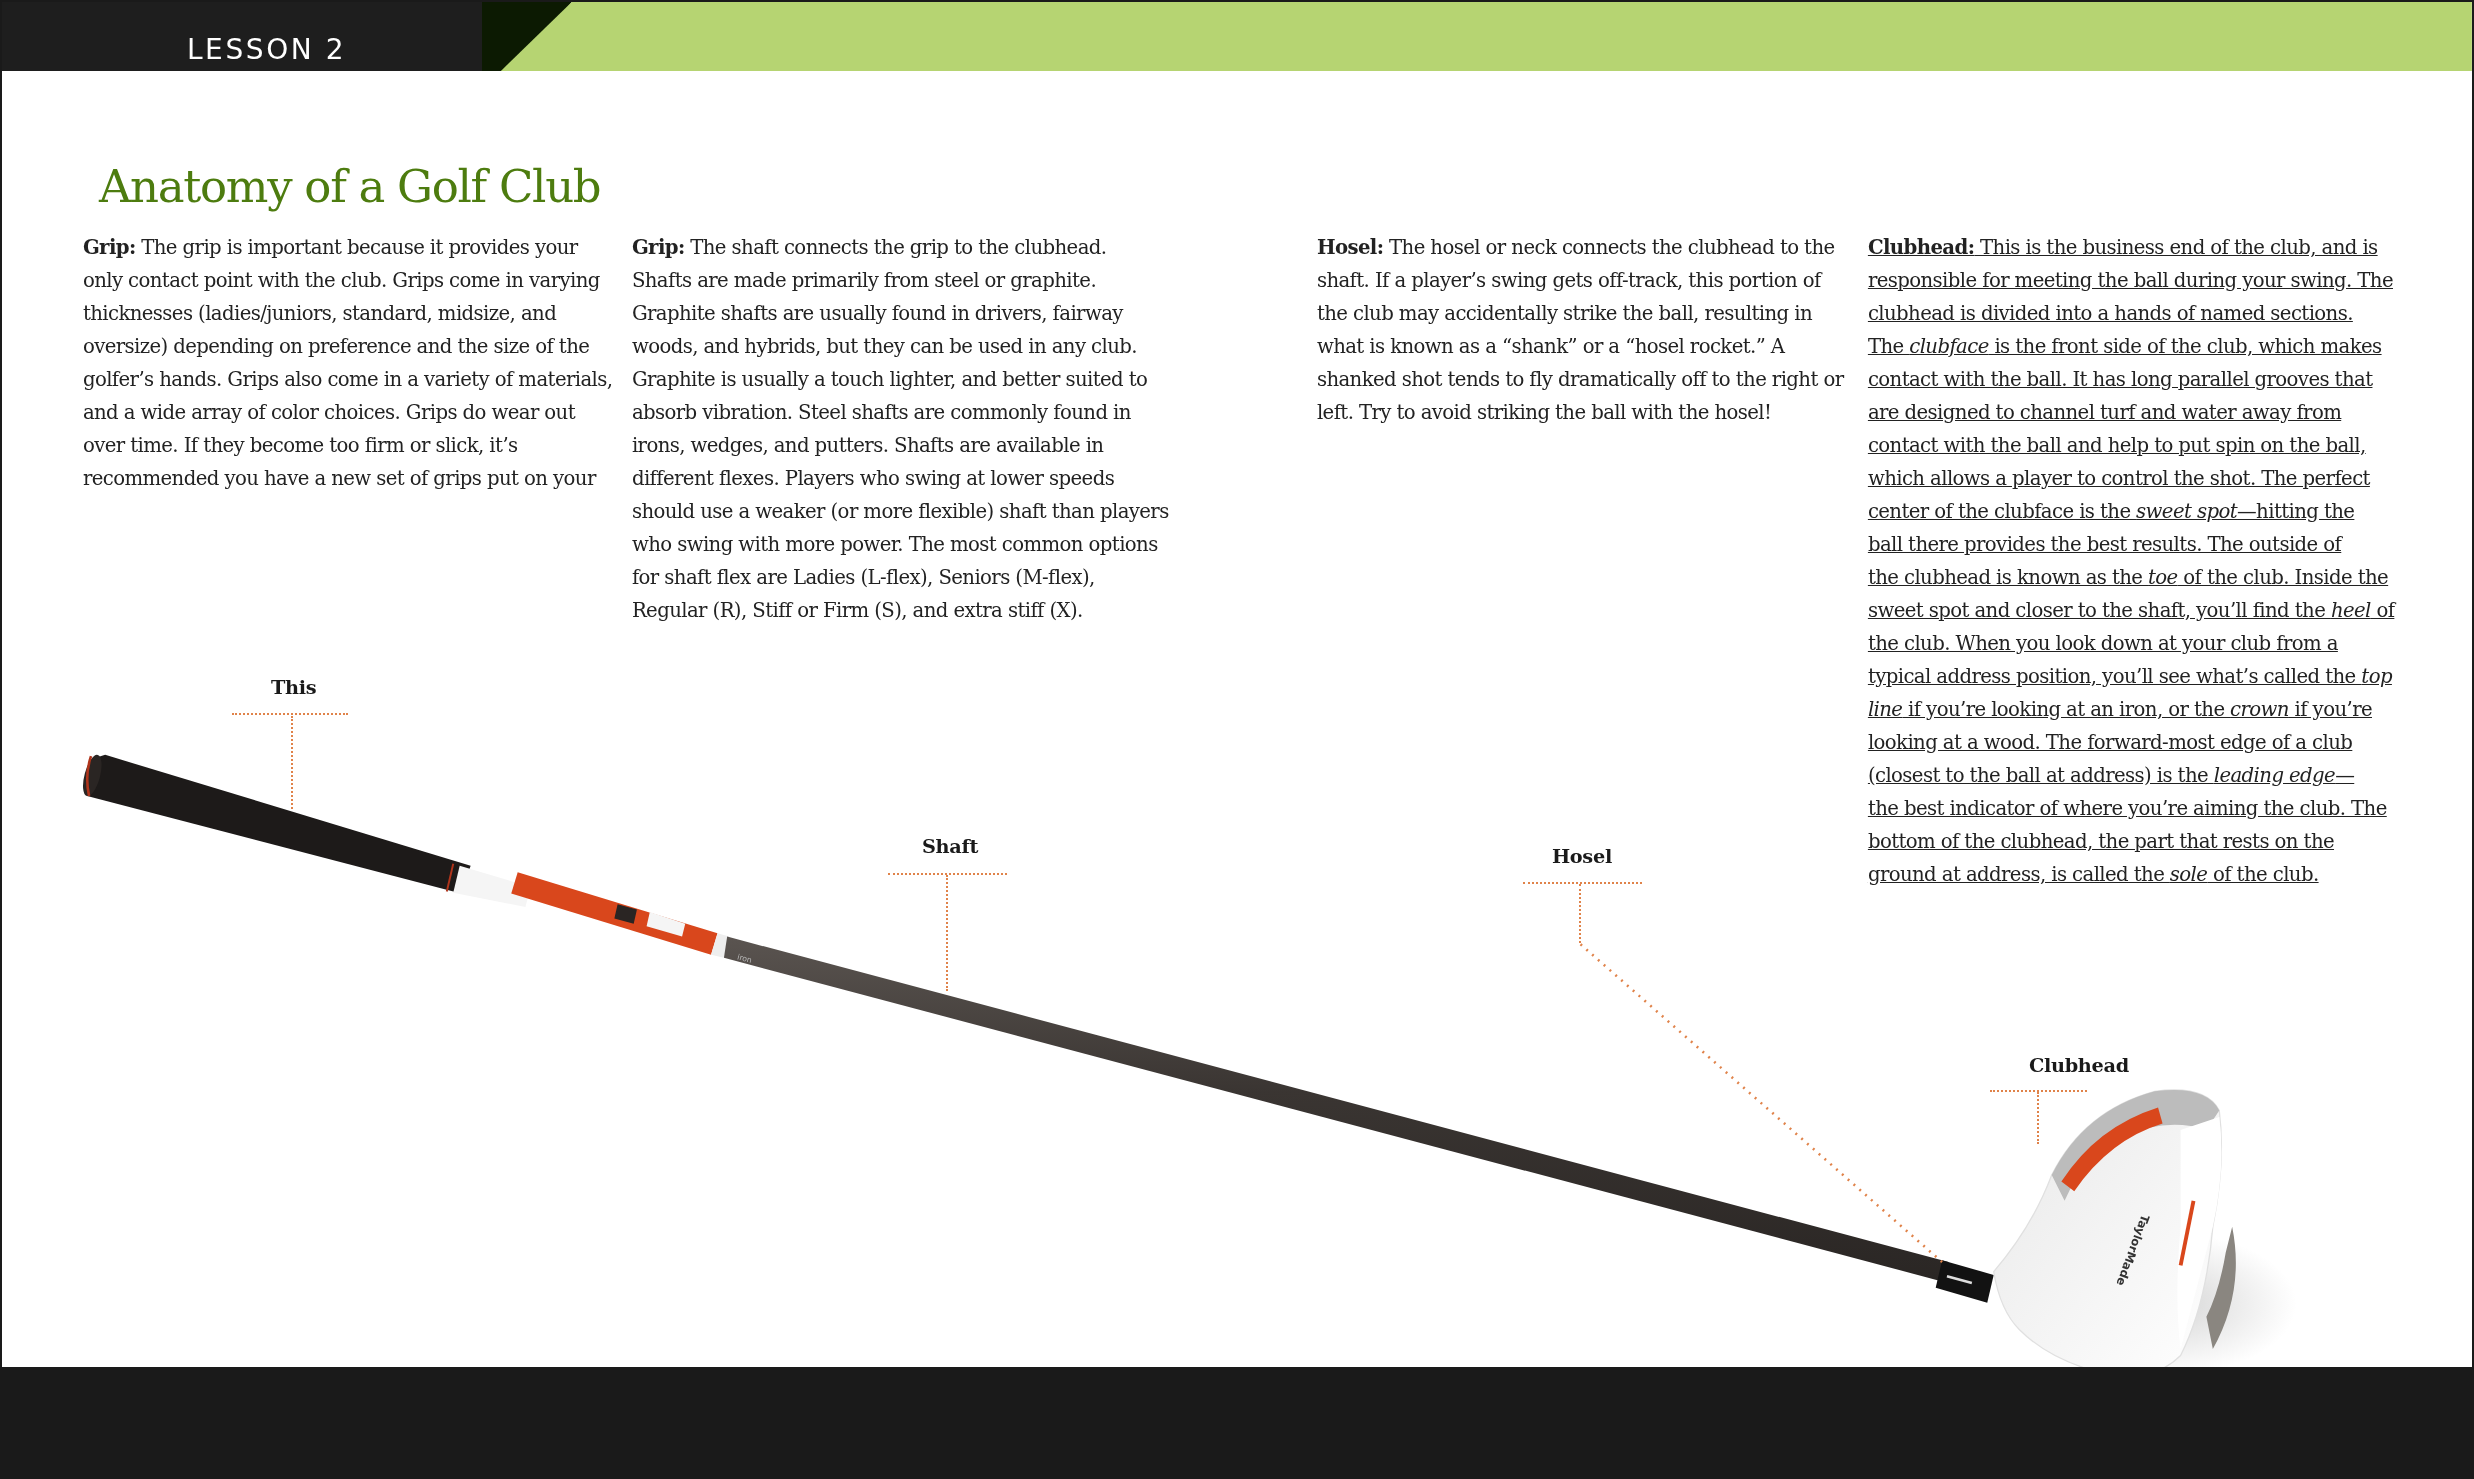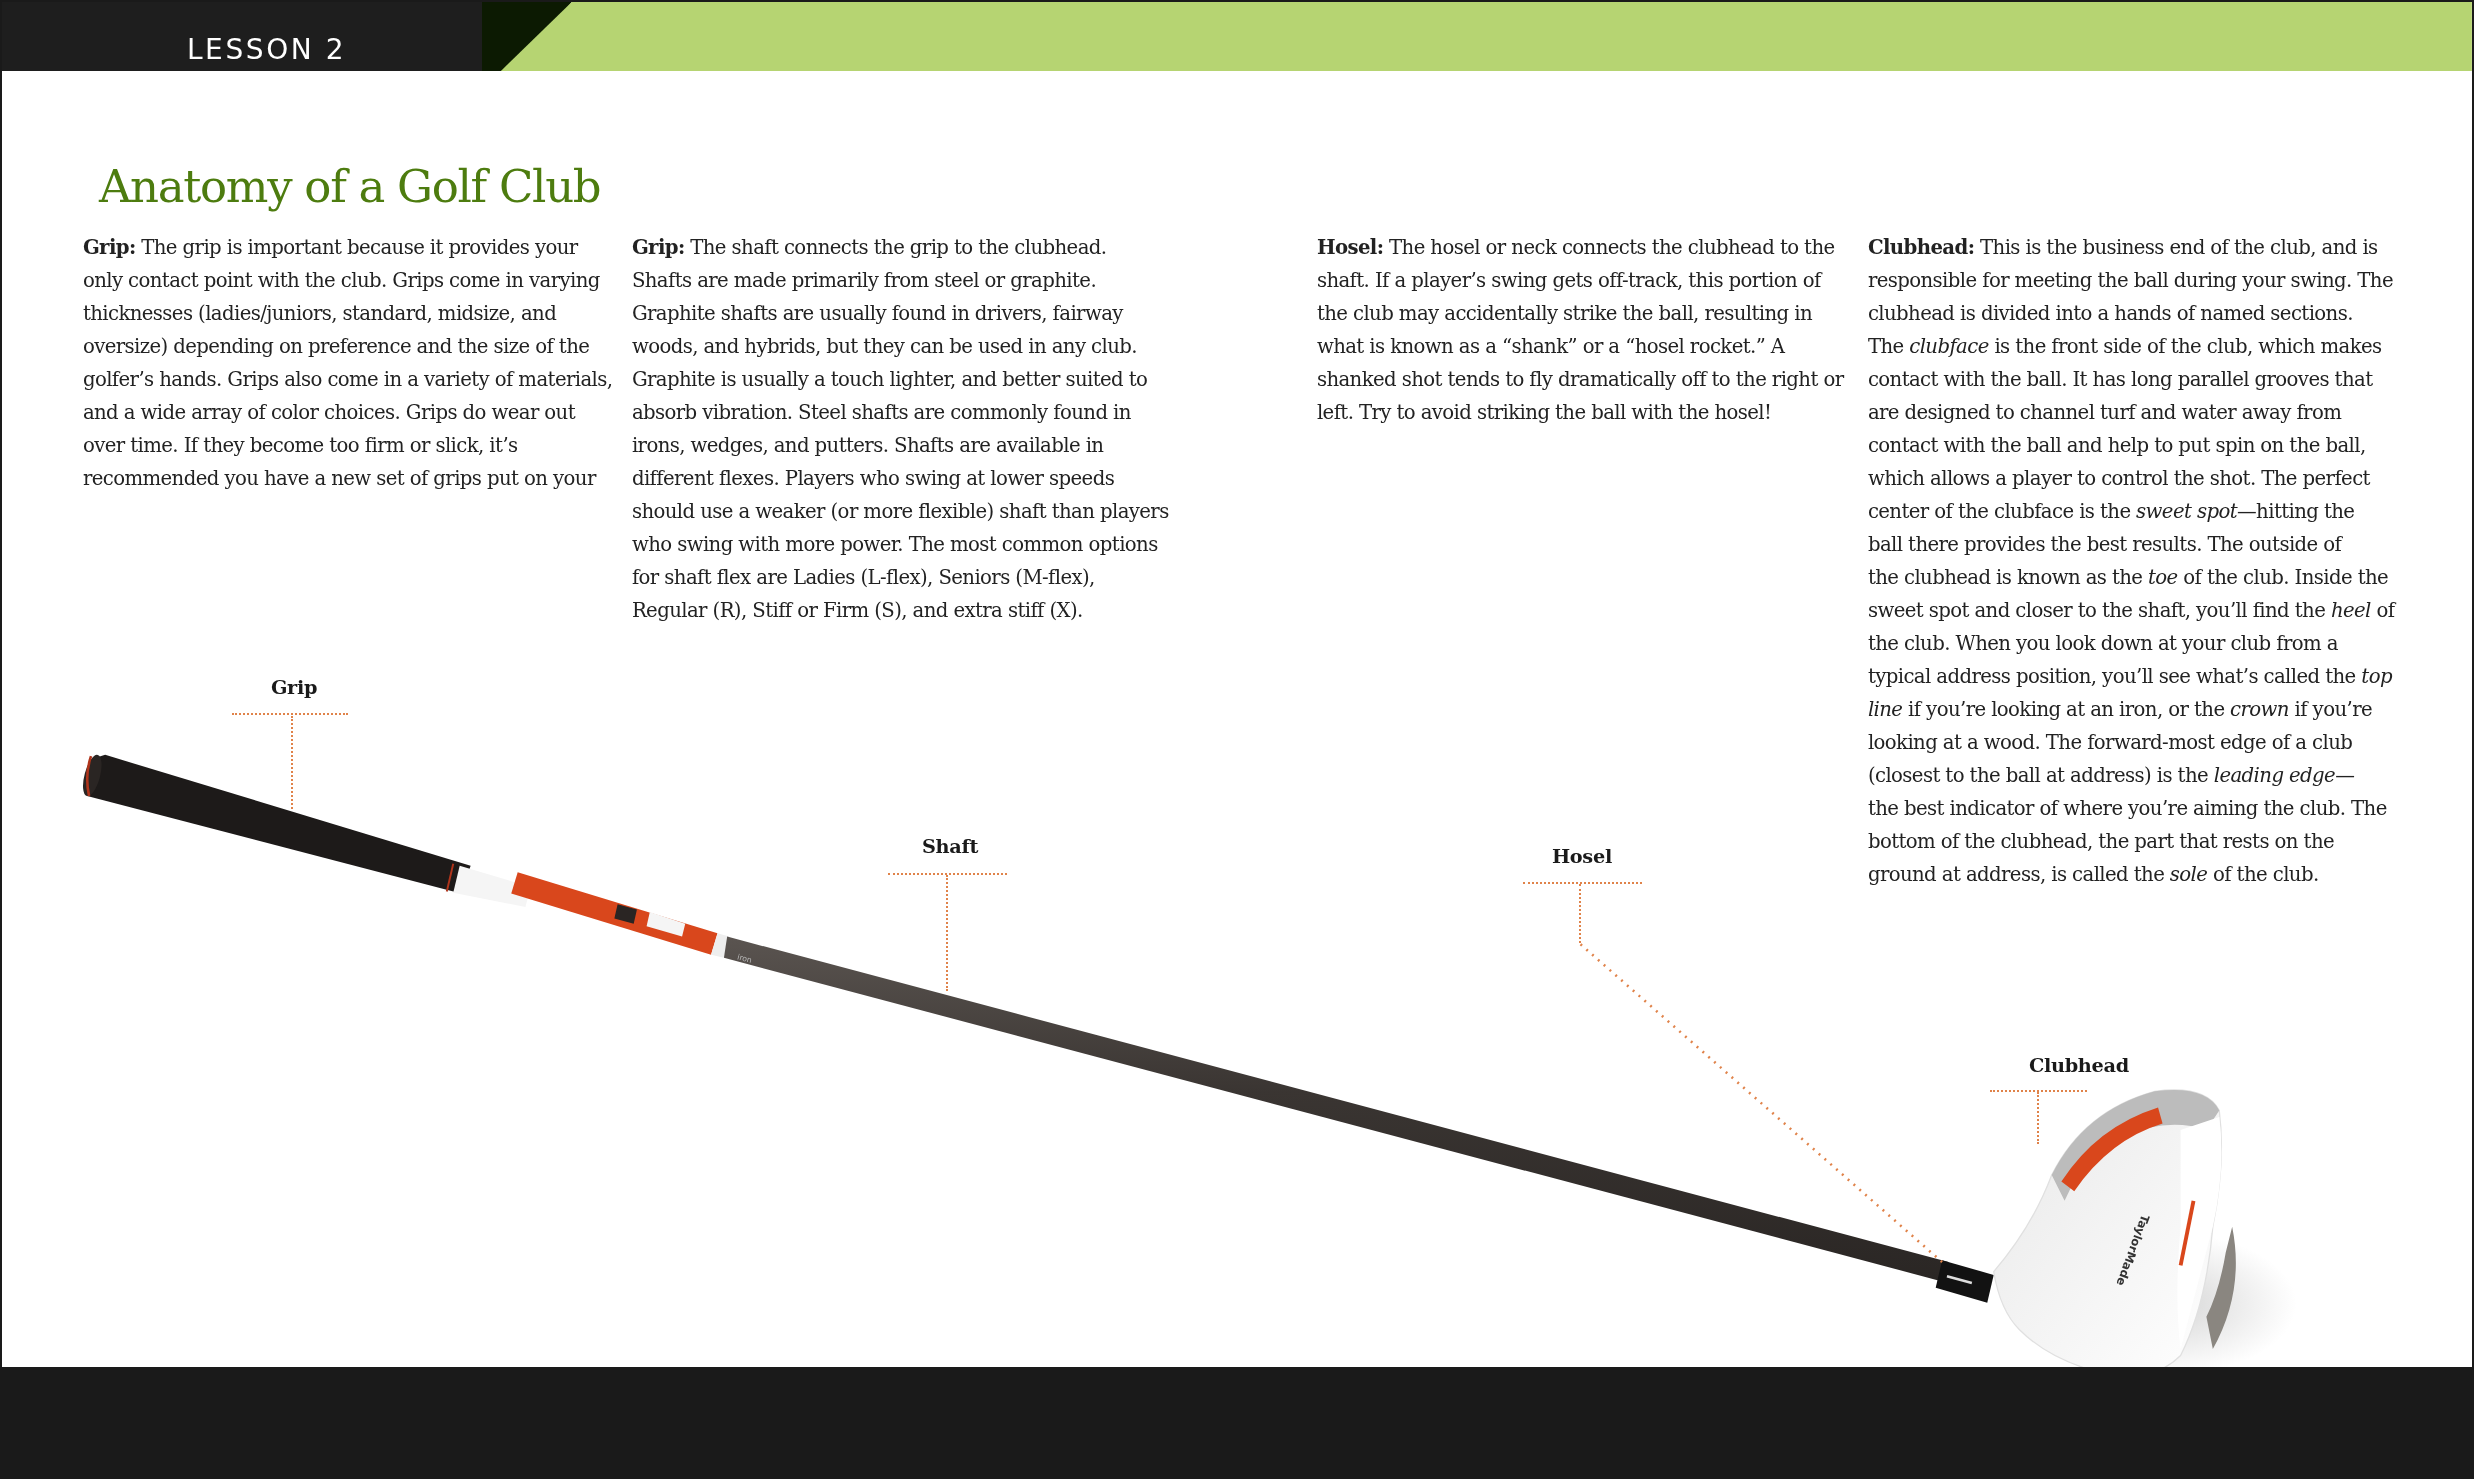--- a/index.html
+++ b/index.html
@@ -12,21 +12,21 @@
   .lesson { position:absolute; left:185px; top:31px; color:#ffffff; font-family:"DejaVu Sans", sans-serif; font-size:28px; letter-spacing:2.6px; font-weight:normal; }
   
   .title { position:absolute; left:97px; top:158px; font-size:45px; color:#4d7c0f; font-family:"DejaVu Serif", serif; letter-spacing:-1.3px; font-weight:normal; }
   
   .col { position:absolute; top:229px; font-size:19.7px; line-height:33px; color:#222; font-family:"DejaVu Serif", serif; letter-spacing:-0.6px; }
   .col b { font-weight:bold; }
   .col i { font-style:italic; }
   .c1 { left:81px; width:535px; }
   .c2 { left:630px; width:535px; }
   .c3 { left:1315px; width:535px; }
-  .c4 { left:1866px; width:554px; }
+  .c4 { left:1866px; width:554px;text-decoration:underline; }
   .ln { display:block; white-space:nowrap; }
   
   .label { position:absolute; font-family:"DejaVu Serif", serif; font-weight:bold; font-size:19.3px; color:#1a1a1a; letter-spacing:-0.3px; }
   .dots-h { position:absolute; height:0; border-top:2.6px dotted #e0834a; }
   .dots-v { position:absolute; width:0; border-left:2.6px dotted #e0834a; }
   
   .club { position:absolute; left:0; top:0; }
   
   .ftr-light { position:absolute; left:0; right:0; top:1386px; height:90px; background:#e2eccb; }
   .ftr-left { position:absolute; left:0; top:1386px; width:180px; height:90px; background:#b6d472; clip-path:polygon(0 0,110px 0,180px 100%,0 100%); }
@@ -156,21 +156,21 @@
       <path d="M3090 1970 Q3150 1900 3180 1820 Q3230 1720 3340 1690 Q3420 1680 3440 1720 Q3450 1800 3430 1900 Q3420 2020 3380 2100 Q3340 2140 3270 2130 Q3180 2110 3130 2060 Q3100 2030 3090 1970 Z" fill="url(#headGrad)" stroke="#e0e0e0" stroke-width="2"></path>
       <path d="M3180 1820 Q3230 1720 3340 1690 Q3420 1680 3440 1720 L3420 1750 Q3360 1730 3290 1760 Q3230 1790 3200 1860 Z" fill="#bcbcbc"></path>
       <path d="M3195 1830 Q3250 1745 3345 1715 L3352 1740 Q3270 1765 3215 1845 Z" fill="#d9471c"></path>
       <path d="M3380 1750 L3440 1730 Q3450 1810 3430 1900 L3380 2090 Q3370 2010 3380 1900 Z" fill="#ffffff"></path>
       <text x="3320" y="1880" font-family="DejaVu Sans, sans-serif" font-size="18" font-weight="bold" fill="#333" transform="rotate(110 3320 1880)">TaylorMade</text>
       <path d="M3380 1960 L3400 1860" stroke="#d9471c" stroke-width="6"></path>
       <path d="M3420 2040 Q3440 2000 3450 1940 L3460 1900 Q3480 2000 3430 2090 Z" fill="#8a8680"></path>
     </g>
   </svg>
 
-  <div class="label" style="left:269px; top:674px;">Grip</div>
+  <div class="label" style="left:269px; top:674px;">This</div>
   <div class="dots-h" style="left:230px; top:711px; width:116px;"></div>
   <div class="dots-v" style="left:289px; top:714px; height:93px;"></div>
 
   <div class="label" style="left:920px; top:833px;">Shaft</div>
   <div class="dots-h" style="left:886px; top:871px; width:119px;"></div>
   <div class="dots-v" style="left:944px; top:873px; height:116px;"></div>
 
   <div class="label" style="left:1550px; top:843px;">Hosel</div>
   <div class="dots-h" style="left:1521px; top:880px; width:119px;"></div>
   <div class="dots-v" style="left:1577px; top:882px; height:59px;"></div>

